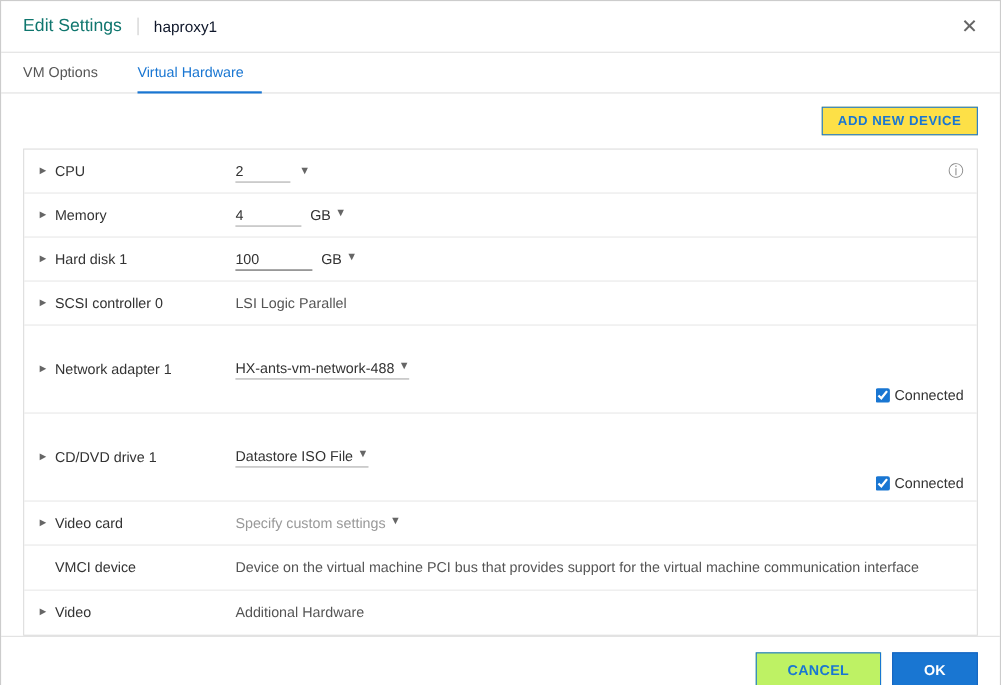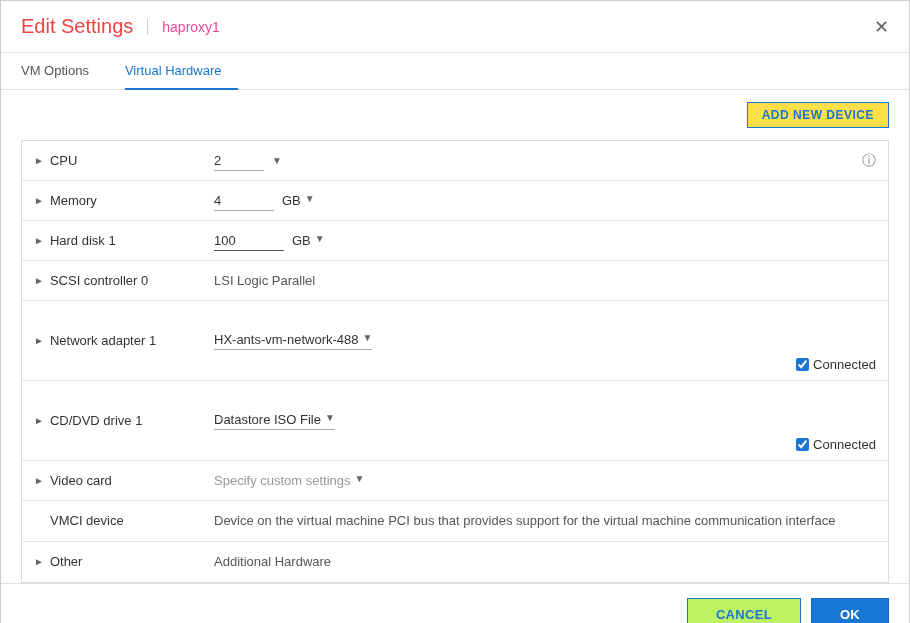--- a/index.html
+++ b/index.html
@@ -23,27 +23,27 @@
       position: relative;
     }
     .dialog-header {
       display: flex;
       align-items: center;
       padding: 14px 20px;
       border-bottom: 1px solid #e0e0e0;
       gap: 14px;
     }
     .dialog-title {
-      font-size: 20px;
+      font-size: 16px;
       font-weight: 300;
-      color: #ef4444;
+      color: #0f766e;
     }
     .dialog-subtitle {
       font-size: 14px;
-      color: #ec4899;
+      color: #0f172a;
       padding-left: 14px;
       border-left: 1px solid #ccc;
     }
     .close-btn {
       margin-left: auto;
       cursor: pointer;
       font-size: 18px;
       color: #666;
       background: none;
       border: none;
@@ -329,21 +329,21 @@
         <span style="padding-left: 16px;">VMCI device</span>
       </div>
       <div class="row-value">
         <span class="vmci-text">Device on the virtual machine PCI bus that provides support for the virtual machine communication interface</span>
       </div>
     </div>
 
     <div class="settings-row">
       <div class="row-label">
         <span class="chevron">►</span>
-        <span>Other</span>
+        <span>Video</span>
       </div>
       <div class="row-value">
         <span>Additional Hardware</span>
       </div>
     </div>
 
   </div>
 
   <div class="dialog-footer">
     <button class="btn-cancel">CANCEL</button>

